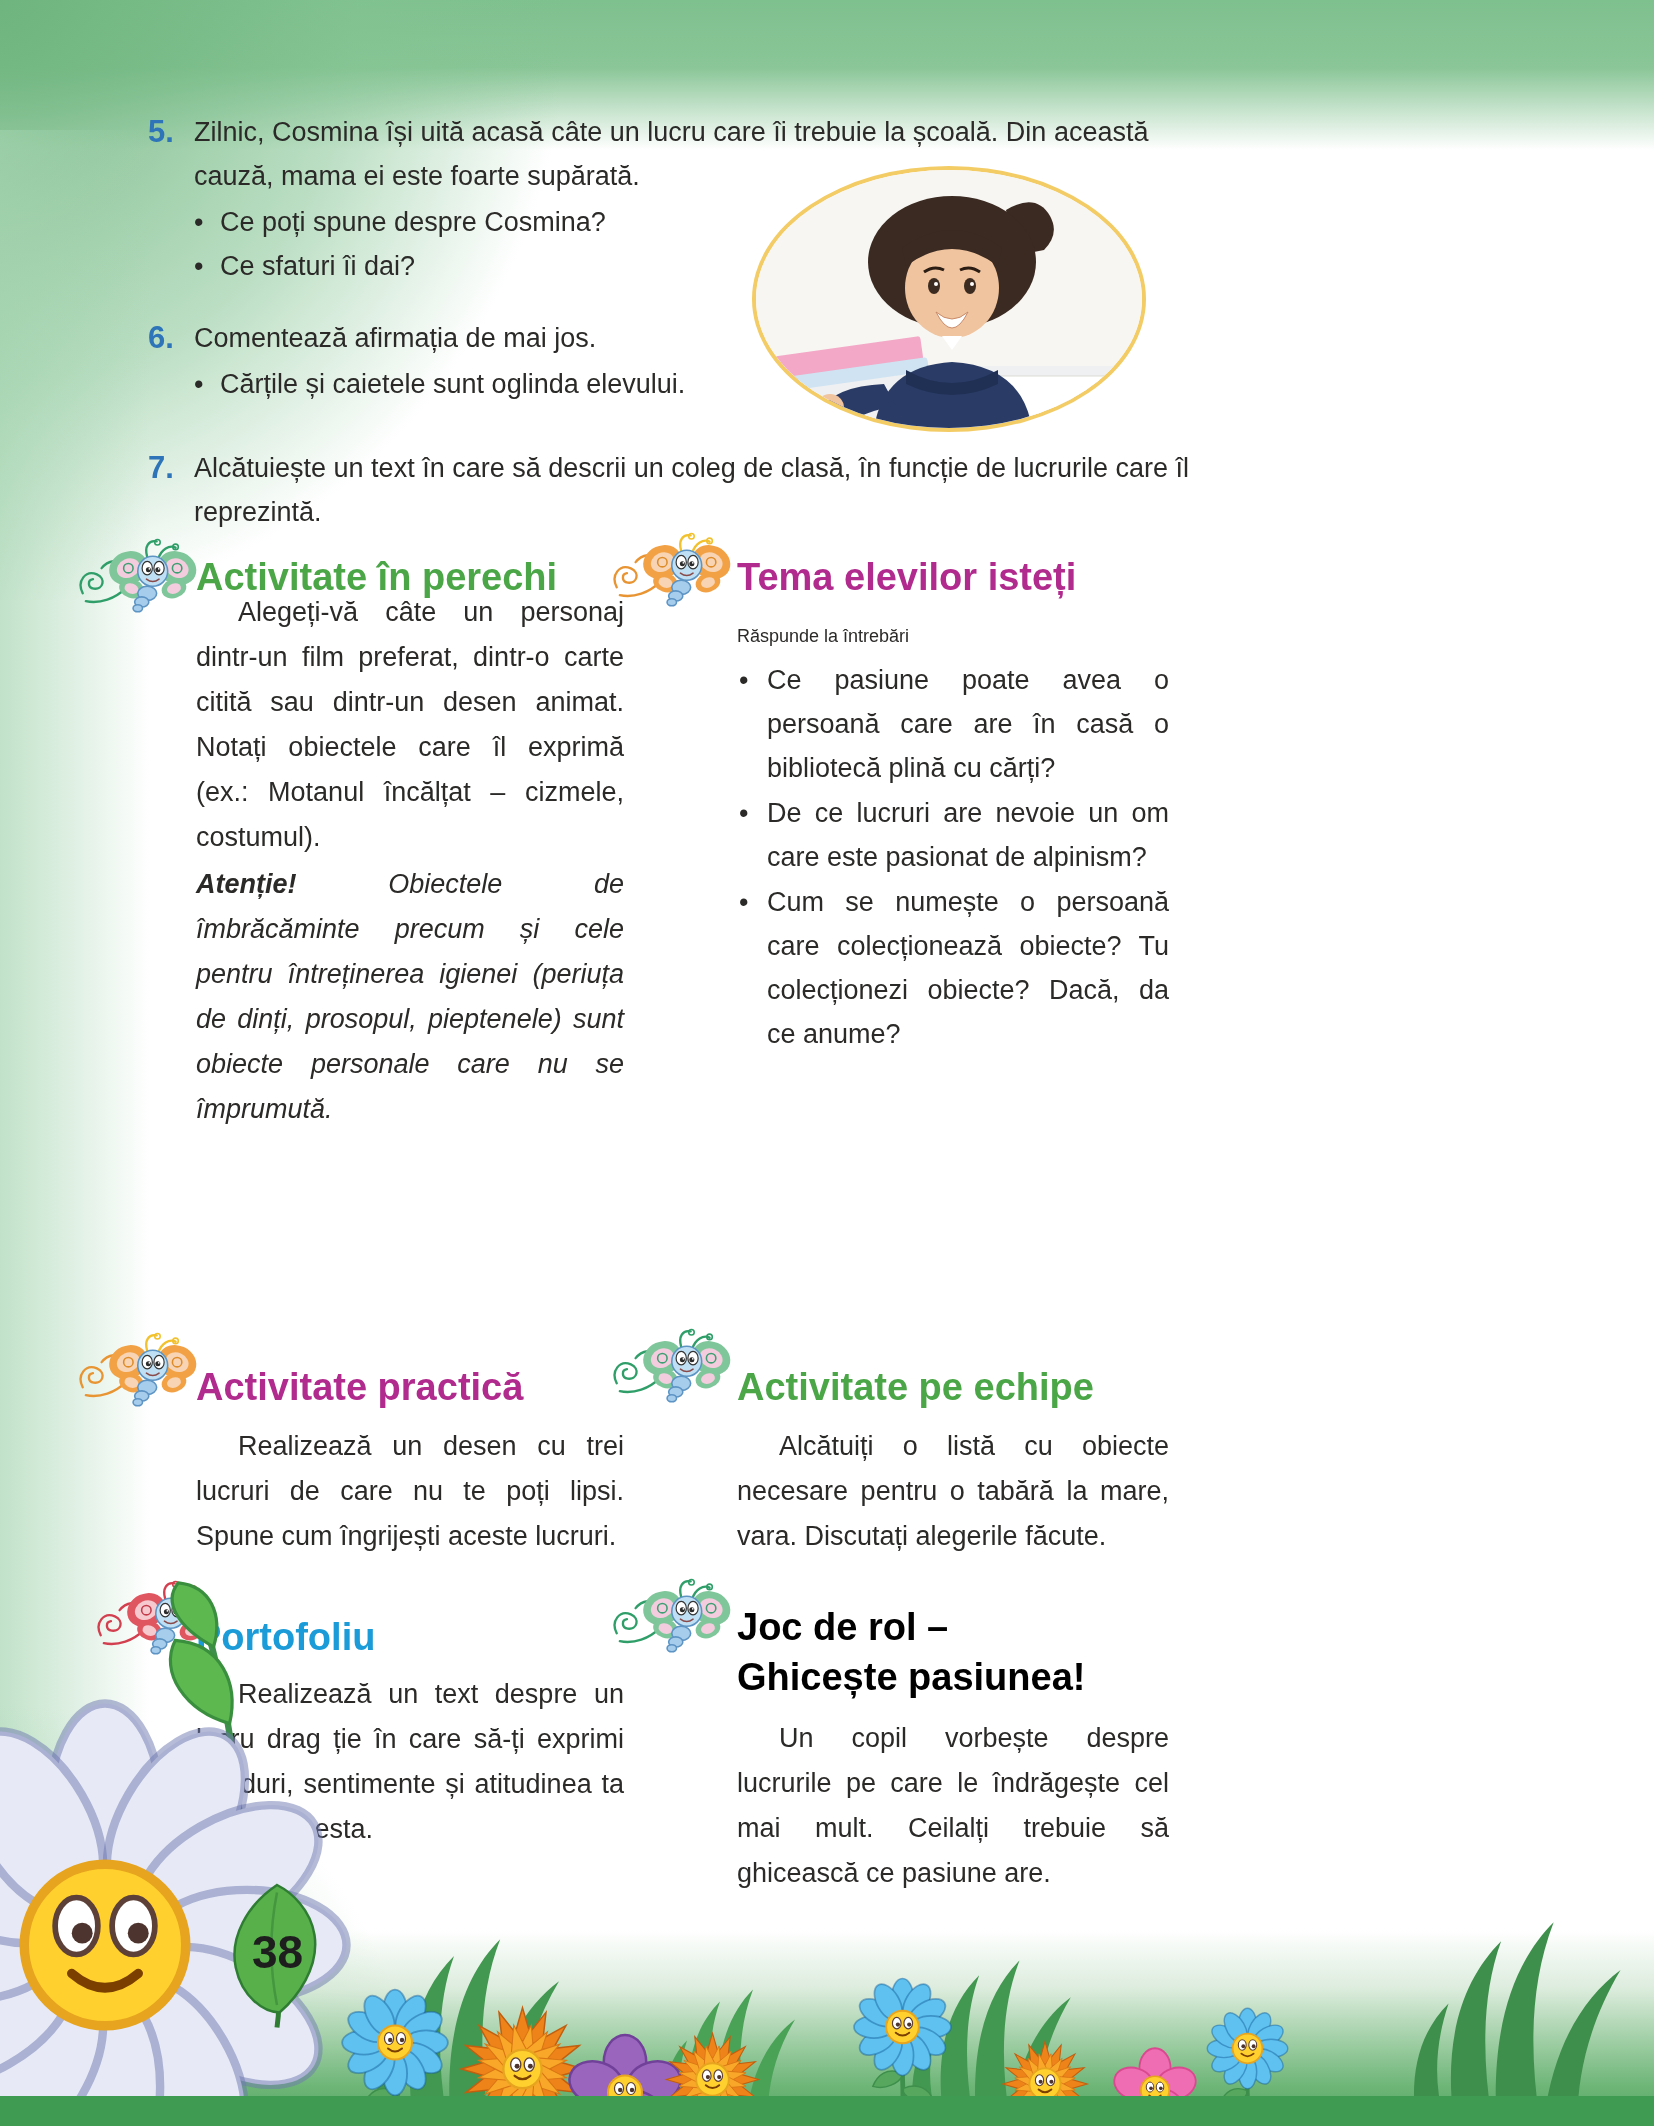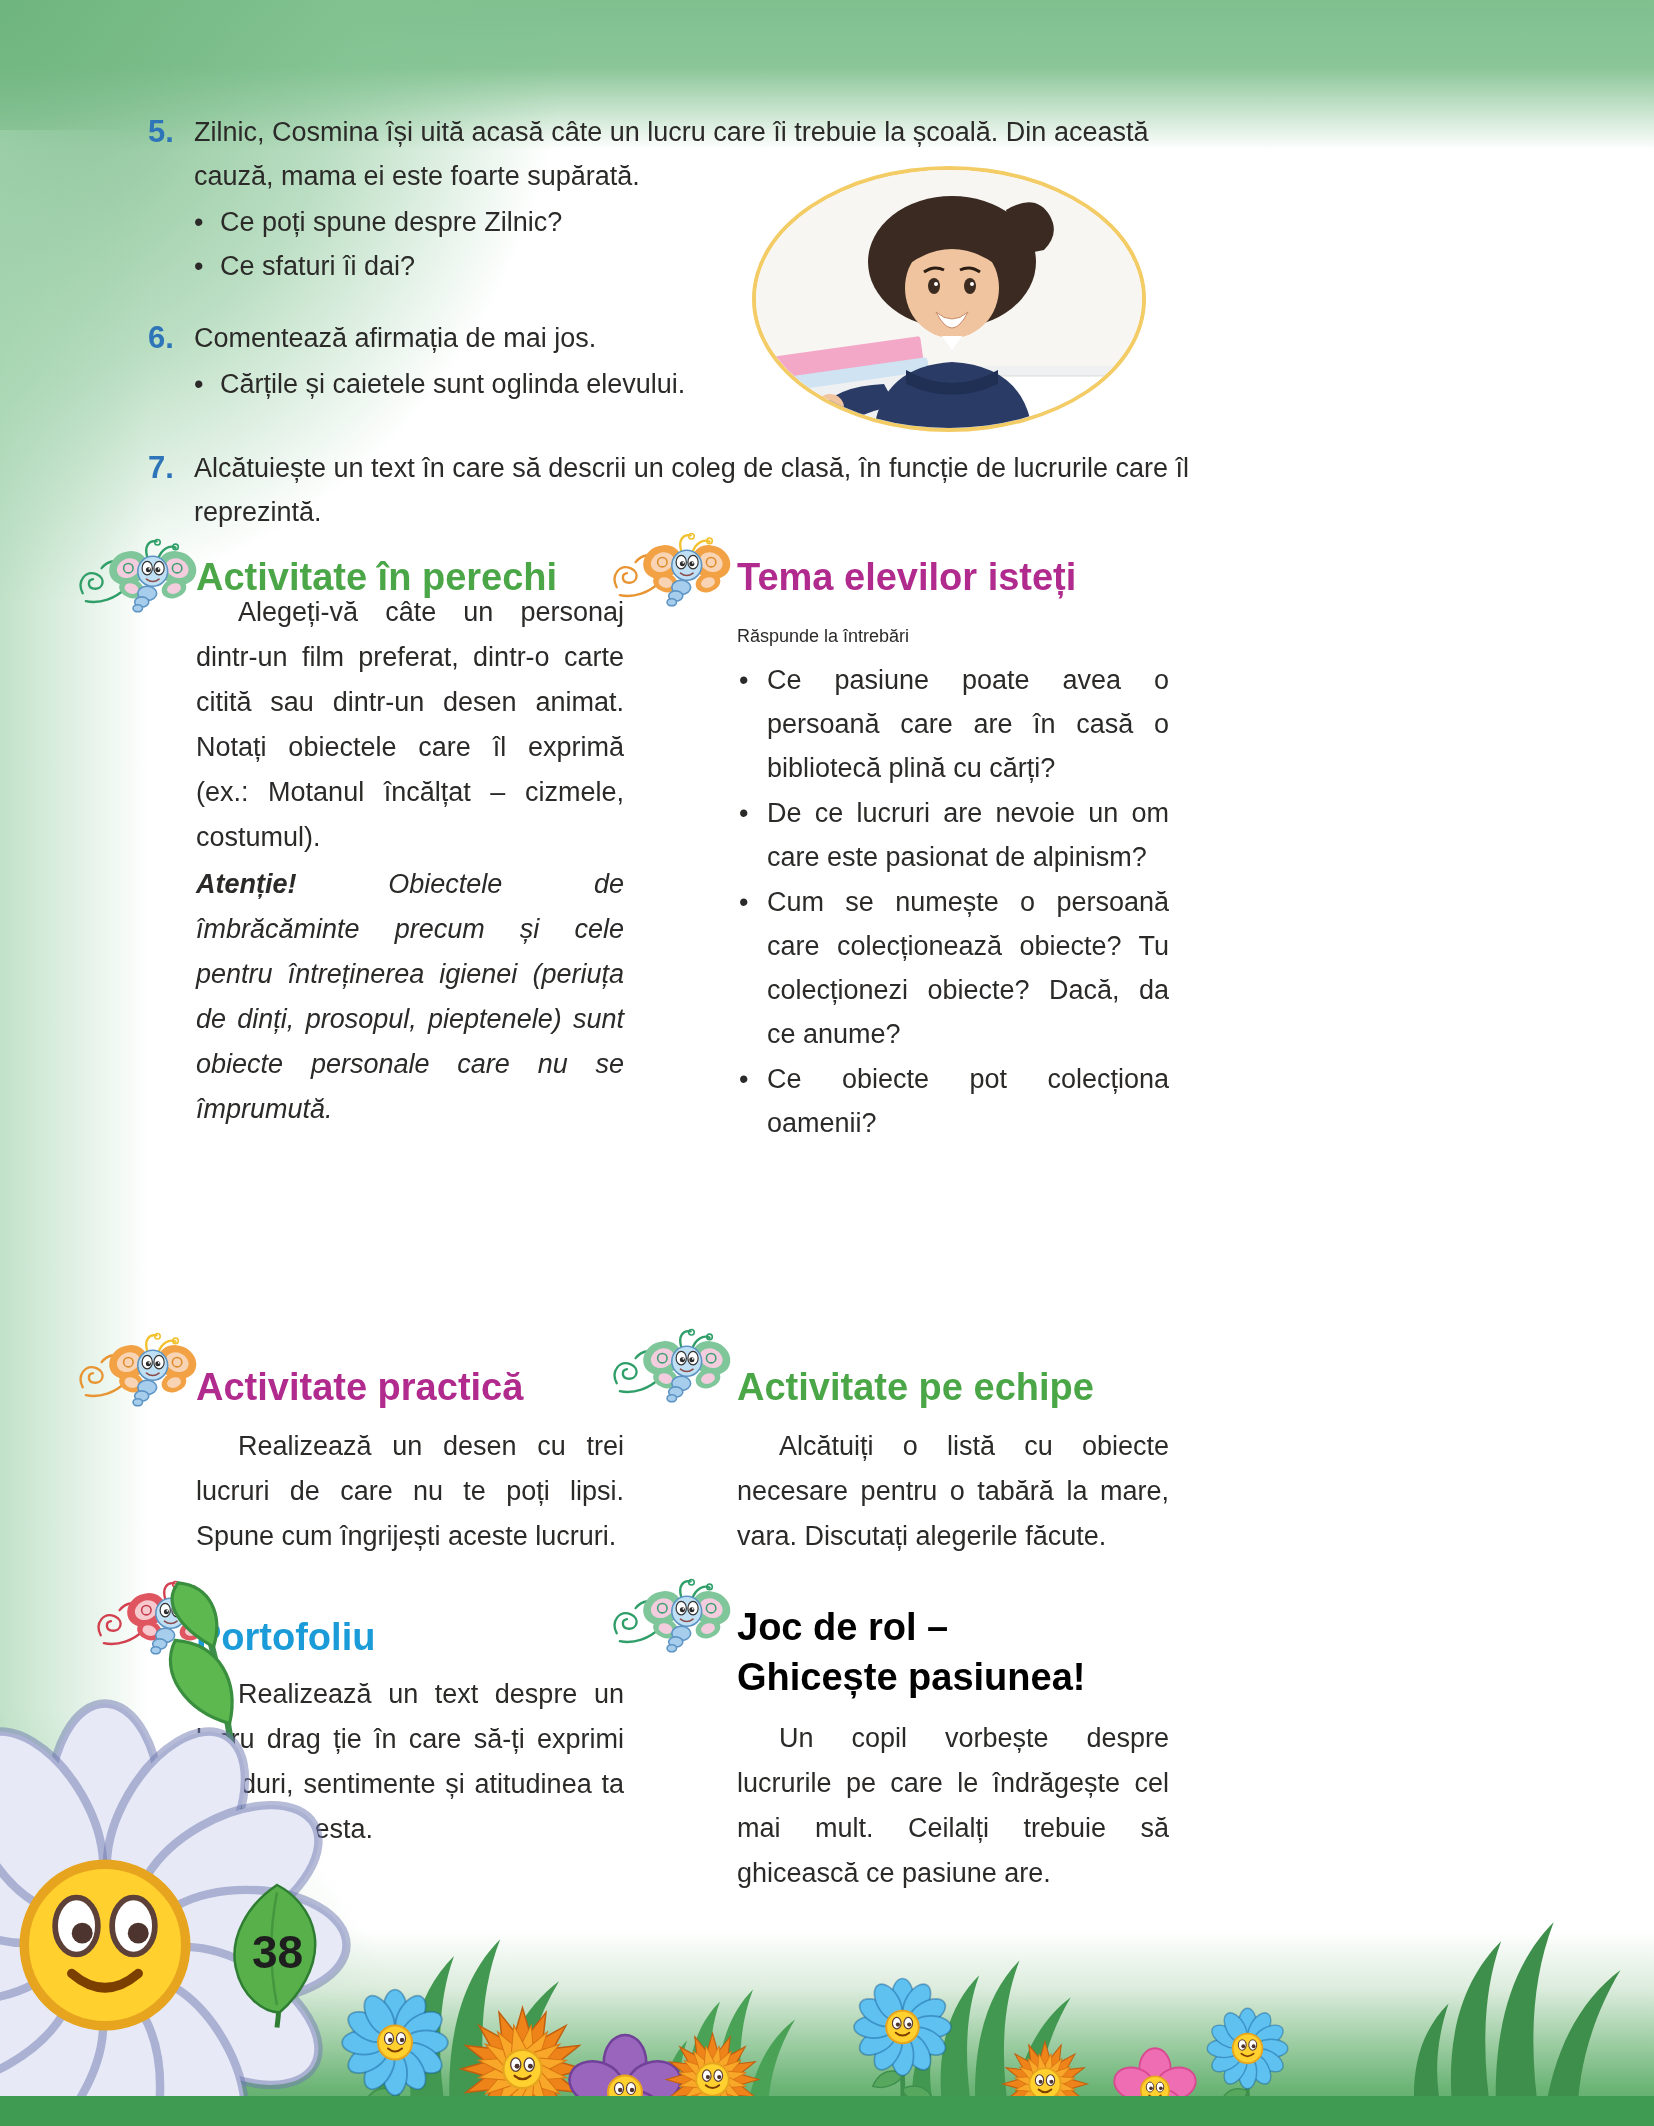--- a/index.html
+++ b/index.html
@@ -170,21 +170,21 @@
   <div class="corner-band"></div>
   <div class="left-band"></div>
   <div class="bl-corner"></div>
   <div class="grass-band"></div>
 
   <div class="ex" style="left:148px;top:110px;width:1010px">
     <span class="num">5.</span>
     <span class="txt">Zilnic, Cosmina își uită acasă câte un lucru care îi trebuie la școală. Din această cauză, mama ei este foarte supărată.</span>
   </div>
   <ul class="bul" style="left:192px;top:200px">
-    <li>Ce poți spune despre Zilnic?</li>
+    <li>Ce poți spune despre Cosmina?</li>
     <li>Ce sfaturi îi dai?</li>
   </ul>
 
   <div class="photo">
     <svg viewBox="0 0 386 258">
       <rect x="0" y="0" width="386" height="258" fill="#f8f6f2"></rect>
       <rect x="0" y="196" width="386" height="62" fill="#eef0f1"></rect>
       <g transform="rotate(-8 80 200)">
         <rect x="18" y="178" width="150" height="26" rx="3" fill="#f2a8c6"></rect>
         <rect x="12" y="200" width="160" height="14" rx="3" fill="#cfe3f2"></rect>
@@ -247,21 +247,20 @@
       <use href="#bf-wings-in" fill="#f8d4b4"></use>
     <use href="#bf-rings" stroke="#de8c2a" fill="none"></use>
       <use href="#bf-body"></use>
   </svg>
   <div class="sec-title h-mag" style="left:737px;top:556px">Tema elevilor isteți</div>
   <div class="intro-line" style="left:737px;top:614px">Răspunde la întrebări</div>
   <ul class="qbul" style="left:737px;top:658px;width:432px">
     <li>Ce pasiune poate avea o persoană care are în casă o bibliotecă plină cu cărți?</li>
     <li>De ce lucruri are nevoie un om care este pasionat de alpinism?</li>
     <li>Cum se numește o persoană care colecționează obiecte? Tu colecționezi obiecte? Dacă, da ce anume?</li>
-    <li>Ce obiecte pot colecționa oamenii?</li>
   </ul>
 
   <svg class="bf" style="left:78px;top:1330px;width:118px;height:80px" viewBox="0 0 150 100">
     <use href="#bf-trail" stroke="#e89432"></use>
       <use href="#bf-ant" stroke="#f2c12e" fill="none"></use>
     <use href="#bf-wings" fill="#f2a244"></use>
       <use href="#bf-wings-in" fill="#f8d4b4"></use>
     <use href="#bf-rings" stroke="#de8c2a" fill="none"></use>
       <use href="#bf-body"></use>
   </svg>

